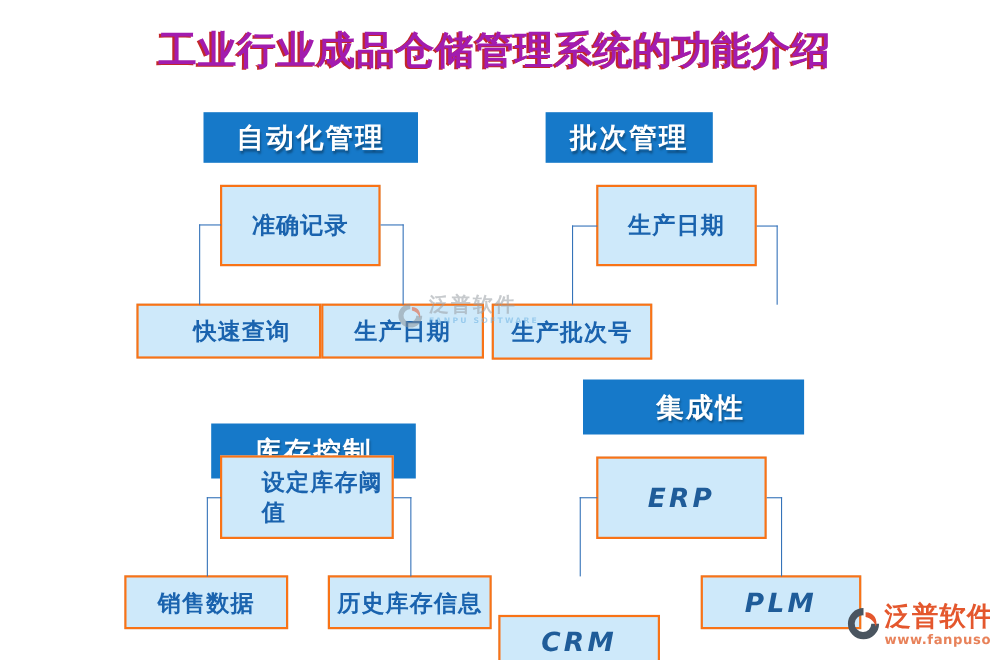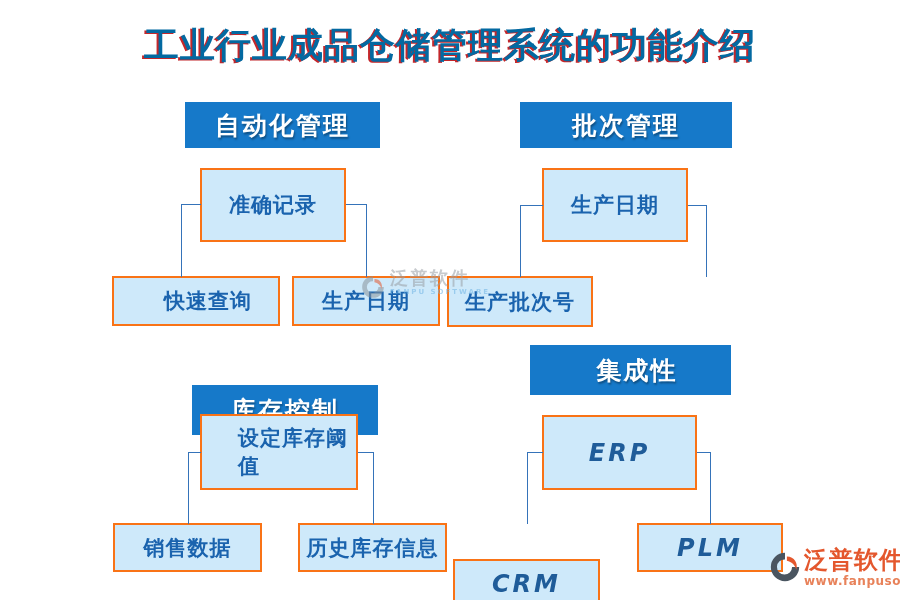--- a/index.html
+++ b/index.html
@@ -3,21 +3,21 @@
 <meta charset="utf-8">
 <style>
   html,body{margin:0;padding:0;background:#ffffff;}
   .canvas{
     position:relative;width:900px;height:600px;background:#ffffff;overflow:hidden;
     font-family:"DejaVu Serif","Liberation Serif",serif;
   }
   .page-title{
     position:absolute;left:0;top:22px;width:900px;margin:0;
     text-align:center;font-size:35px;font-weight:bold;letter-spacing:1px;
-    color:#0369a1;text-shadow:-2px 1px 0 #c3272b;
+    color:#a21caf;text-shadow:-2px 1px 0 #c3272b;
   }
   .hdr{
     position:absolute;display:flex;align-items:center;justify-content:center;
     background:#1679c9;color:#ffffff;font-size:25px;font-weight:bold;letter-spacing:2px;
     text-shadow:1px 2px 2px rgba(0,0,0,0.35);
   }
   .node{
     position:absolute;display:flex;align-items:center;justify-content:center;
     background:#cee9fa;border:2px solid #f97316;box-sizing:border-box;
     color:#1a63ae;font-size:21px;font-weight:bold;letter-spacing:1px;
@@ -26,26 +26,26 @@
     font-family:"DejaVu Sans","Liberation Sans",sans-serif;
     font-style:italic;font-size:24px;letter-spacing:3px;color:#1f5c99;
   }
   .conn{position:absolute;border:0 solid #3573b9;}
   .connL{border-left-width:1.5px;border-top-width:1.5px;}
   .connR{border-right-width:1.5px;border-top-width:1.5px;}
 
   
   .q1h {left:185px;top:102px;width:195px;height:46px;}
   .q1c1{left:200px;top:168px;width:146px;height:74px;}
-  .q1c2{left:112px;top:276px;width:168px;height:50px;padding-left:24px;}
+  .q1c2{left:124px;top:276px;width:168px;height:50px;padding-left:24px;}
   .q1c3{left:292px;top:276px;width:148px;height:50px;}
   .q1lL{left:181px;top:204px;width:19px;height:72px;}
   .q1lR{left:346px;top:204px;width:20px;height:72px;}
   
-  .q2h {left:520px;top:102px;width:212px;height:46px;}
+  .q2h {left:496px;top:102px;width:152px;height:46px;}
   .q2c1{left:542px;top:168px;width:146px;height:74px;}
   .q2c2{left:447px;top:276px;width:146px;height:51px;}
   .q2c3{left:630px;top:276px;width:152px;height:51px;}
   .q2lL{left:520px;top:205px;width:22px;height:71px;}
   .q2lR{left:688px;top:205px;width:18px;height:71px;}
   
   .q3h {left:192px;top:345px;width:186px;height:50px;margin-top:40px;}
   .q3c1{left:200px;top:414px;width:158px;height:76px;padding-left:36px;}
   .q3c2{left:113px;top:523px;width:149px;height:49px;}
   .q3c3{left:298px;top:523px;width:149px;height:49px;}

